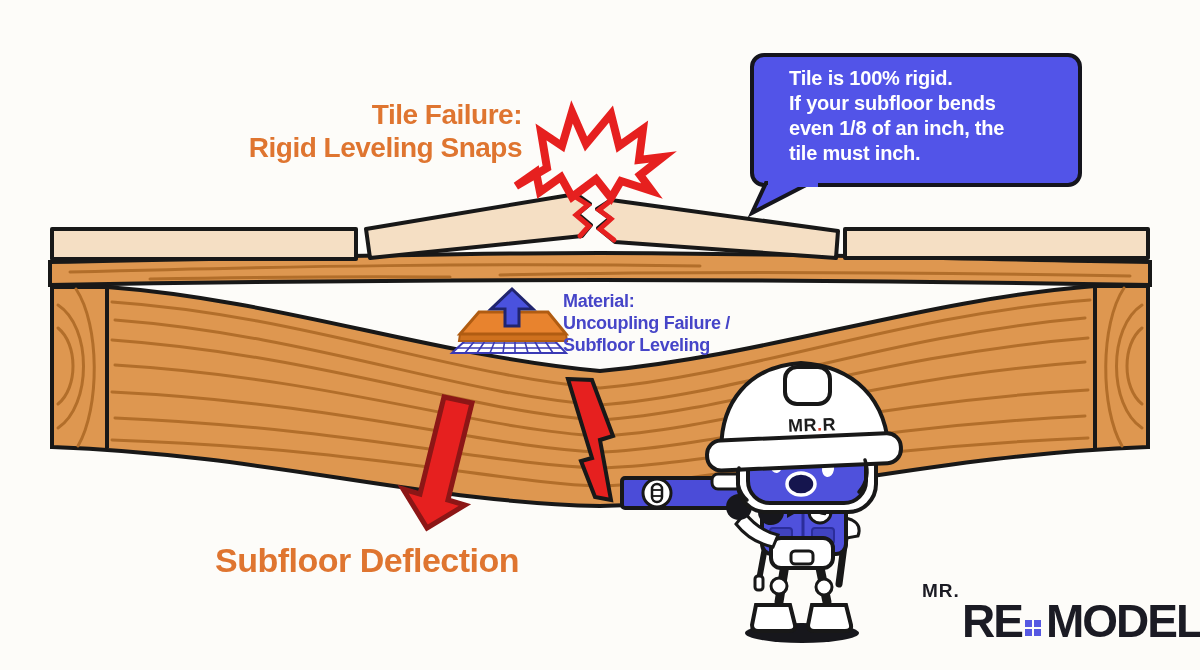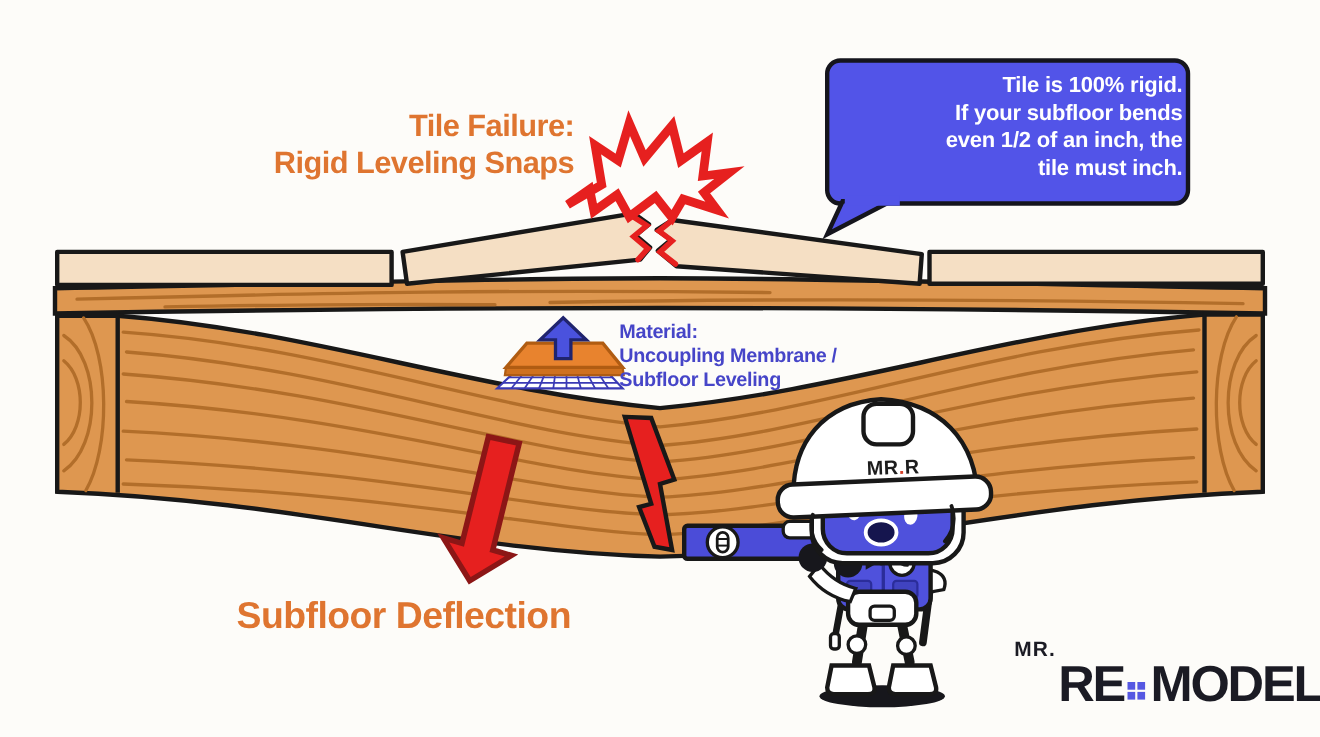--- a/index.html
+++ b/index.html
@@ -30,21 +30,21 @@
   .purple{fill:var(--purple,#4f51dc);stroke:var(--outline,#181818);stroke-width:4px;}
   .lvl{fill:var(--level_purple,#4b4cd8);stroke:var(--outline,#181818);stroke-width:4px;}
   .dark{fill:#17171c;stroke:none;}
   .blackline{stroke:var(--outline,#181818);fill:none;stroke-linecap:round;}
 
   
   .ov{position:absolute;}
   .title{left:150px;top:98px;width:372px;text-align:right;font-weight:bold;
     font-size:28px;line-height:33px;color:var(--orange_text,#df7530);letter-spacing:-0.5px;}
   .bubble-text{left:789px;top:66px;width:286px;font-weight:bold;font-size:20px;
-    line-height:25px;color:#ffffff;letter-spacing:-0.2px;text-align:right;}
+    line-height:25px;color:#ffffff;letter-spacing:-0.2px;}
   .solution-text{left:563px;top:290px;font-weight:bold;font-size:18px;line-height:22px;
     color:var(--blue_text,#4645c8);letter-spacing:-0.3px;}
   .deflection{left:215px;top:541px;width:400px;text-align:left;font-weight:bold;
     font-size:34px;color:var(--orange_text,#df7530);letter-spacing:-0.5px;}
   .hat-label{left:770px;top:415px;width:84px;text-align:center;font-weight:bold;font-size:18px;
     color:#1d1d1d;transform:rotate(-2deg);letter-spacing:0.5px;}
   .hat-label .dot{color:var(--hat_dot,#d6402a);}
   .logo{left:918px;top:580px;color:var(--logo_color,#1b1b24);}
   .logo-top{font-weight:bold;font-size:19px;letter-spacing:1px;margin-left:4px;}
   .logo-main{display:flex;align-items:flex-end;font-weight:bold;font-size:46px;
@@ -197,27 +197,27 @@
   </svg>
 
   <div class="ov title">
     <div>Tile Failure:</div>
     <div>Rigid Leveling Snaps</div>
   </div>
 
   <div class="ov bubble-text">
     <div>Tile is 100% rigid.</div>
     <div>If your subfloor bends</div>
-    <div>even 1/2 of an inch, the</div>
+    <div>even 1/8 of an inch, the</div>
     <div>tile must inch.</div>
   </div>
 
   <div class="ov solution-text">
     <div>Material:</div>
-    <div>Uncoupling Membrane /</div>
+    <div>Uncoupling Failure /</div>
     <div>Subfloor Leveling</div>
   </div>
 
   <div class="ov deflection">Subfloor Deflection</div>
 
   <div class="ov hat-label"><span>MR</span><span class="dot">.</span><span>R</span></div>
 
   <div class="ov logo">
     <div class="logo-top">MR.</div>
     <div class="logo-main">

